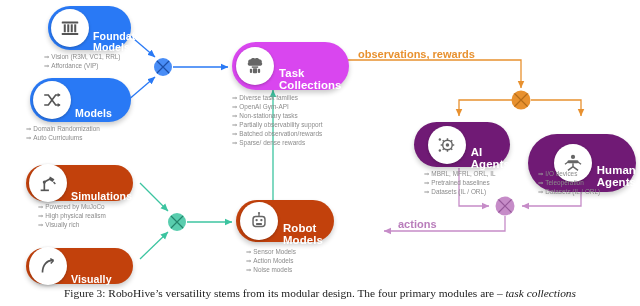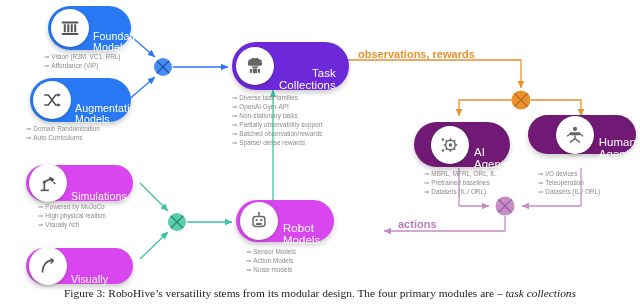--- a/index.html
+++ b/index.html
@@ -11,25 +11,25 @@
   #stage{position:relative;width:640px;height:306px;}
   svg#wires{position:absolute;left:0;top:0;width:640px;height:306px;}
 
   
   .node{position:absolute;display:flex;align-items:center;border-radius:40px;
         box-shadow:0 3px 5px rgba(0,0,0,.20);}
   .node .badge{width:38px;height:38px;border-radius:50%;background:#fff;
         display:flex;align-items:center;justify-content:center;flex:0 0 auto;
         box-shadow:0 1px 3px rgba(0,0,0,.25);}
   .node .badge svg{display:block;}
-  .node .ttl{color:#ffffff;font-weight:normal;line-height:1.05;letter-spacing:.1px;margin-top:28px;}
+  .node .ttl{color:#ffffff;font-weight:bold;line-height:1.05;letter-spacing:.1px;margin-top:28px;}
 
   .blue{background:#2979f5;}
-  .orange{background:#6d28d9;text-align:right;}
-  .green{background:#d946ef;}
+  .orange{background:#d946ef;}
+  .green{background:#c2410c;}
   .purple{background:#701a75;justify-content:flex-end;}
 
   
   .bul{position:absolute;color:#8b8b8b;font-size:6.4px;line-height:9px;white-space:nowrap;}
   .bul div{white-space:nowrap;}
   .bul .ar{color:#9a9a9a;margin-right:2px;}
 
   
   .elabel{position:absolute;font-size:11px;font-weight:bold;white-space:nowrap;}
   .lab-obs{color:#e8912f;}
@@ -148,21 +148,20 @@
   <div class="node blue" style="left:30px;top:78px;width:98px;height:44px;padding-left:3px;">
     <div class="badge">
       <svg width="22" height="22" viewBox="0 0 24 24">
         <path d="M3.5 6.5 H8 L16 17.5 H20.5" stroke="#555" stroke-width="1.8" fill="none"></path>
         <path d="M3.5 17.5 H8 L16 6.5 H20.5" stroke="#555" stroke-width="1.8" fill="none"></path>
         <path d="M18.2 4.4 L21.4 6.5 L18.2 8.6 Z" fill="#555"></path>
         <path d="M18.2 15.4 L21.4 17.5 L18.2 19.6 Z" fill="#555"></path>
       </svg>
     </div>
     <div class="ttl" style="font-size:10.6px;margin-left:4px;">
-      <div>Augmentation</div>
       <div>Models</div>
     </div>
   </div>
   <div class="bul" style="left:26px;top:124px;">
     <div><span class="ar">⇒</span><span>Domain Randomization</span></div>
     <div><span class="ar">⇒</span><span>Auto Curriculums</span></div>
   </div>
 
   <div class="node green" style="left:26px;top:165px;width:104px;height:36px;padding-left:3px;">
     <div class="badge">
@@ -265,21 +264,21 @@
       <div>AI</div>
       <div>Agents</div>
     </div>
   </div>
   <div class="bul" style="left:424px;top:169px;">
     <div><span class="ar">⇒</span><span>MBRL, MFRL, ORL, IL</span></div>
     <div><span class="ar">⇒</span><span>Pretrained baselines</span></div>
     <div><span class="ar">⇒</span><span>Datasets (IL / ORL)</span></div>
   </div>
 
-  <div class="node purple" style="left:528px;top:115px;width:104px;height:39px;padding-left:4px;">
+  <div class="node purple" style="left:528px;top:134px;width:104px;height:58px;padding-left:4px;">
     <div class="badge">
       <svg width="22" height="22" viewBox="0 0 24 24">
         <circle cx="12" cy="5.4" r="2.3" fill="#666"></circle>
         <rect x="6" y="9" width="12" height="3.4" rx="1.6" fill="#666"></rect>
         <path d="M12 12.4 L12 16" stroke="#666" stroke-width="1.6"></path>
         <path d="M12 16 L6.5 20 M12 16 L17.5 20" stroke="#666" stroke-width="1.6" fill="none"></path>
         <path d="M7 10.7 L3.2 13.4 M17 10.7 L20.8 13.4" stroke="#666" stroke-width="1.4" fill="none"></path>
       </svg>
     </div>
     <div class="ttl" style="font-size:11.4px;margin-left:5px;">

